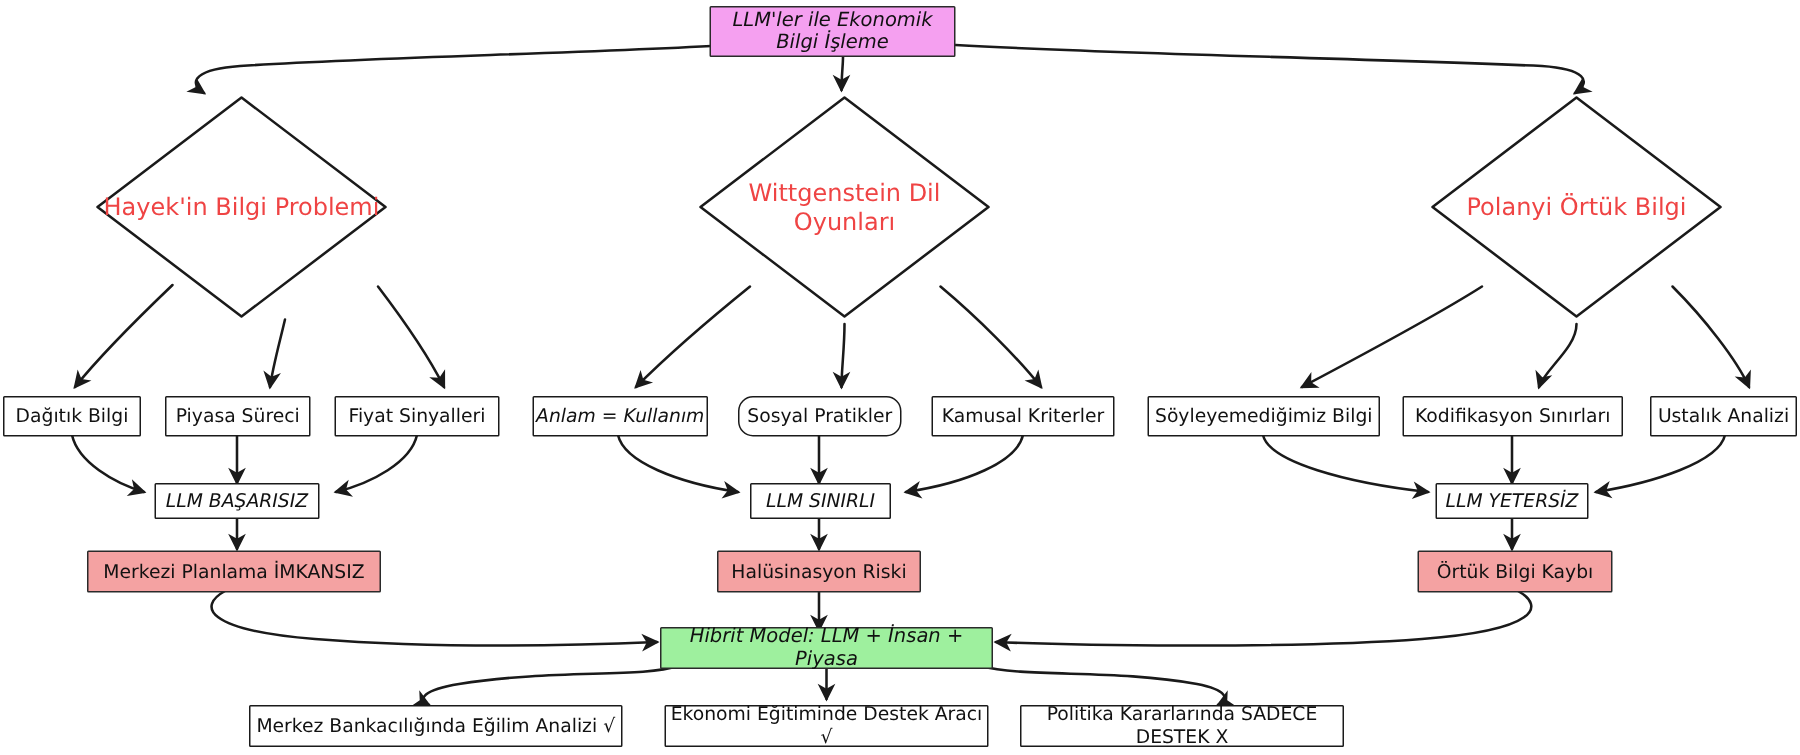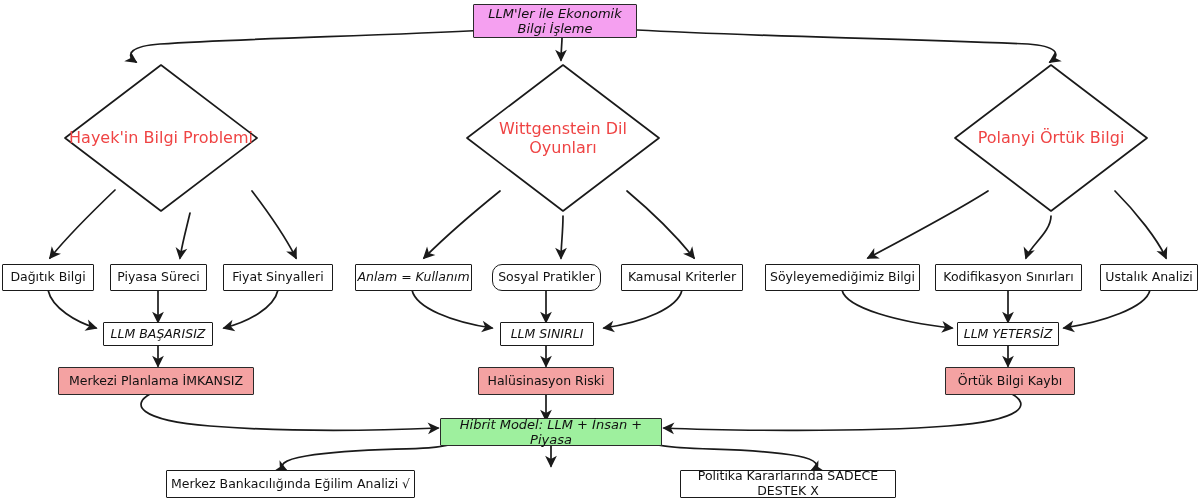--- a/index.html
+++ b/index.html
@@ -151,15 +151,16 @@
   <div class="node rect mid" style="left:500px;top:322px;width:94px;height:24px;">LLM SINIRLI</div>
   <div class="node rect mid" style="left:957px;top:322px;width:102px;height:24px;">LLM YETERSİZ</div>
 
   <div class="node rect bad" style="left:58px;top:367px;width:196px;height:28px;">Merkezi Planlama İMKANSIZ</div>
   <div class="node rect bad" style="left:478px;top:367px;width:136px;height:28px;">Halüsinasyon Riski</div>
   <div class="node rect bad" style="left:945px;top:367px;width:130px;height:28px;">Örtük Bilgi Kaybı</div>
 
   <div class="node rect good" style="left:440px;top:418px;width:222px;height:28px;">Hibrit Model: LLM + İnsan + Piyasa</div>
 
   <div class="node rect outcome" style="left:166px;top:470px;width:249px;height:28px;text-align:right;">Merkez Bankacılığında Eğilim Analizi √</div>
+  <div class="node rect outcome" style="left:443px;top:470px;width:216px;height:28px;">Ekonomi Eğitiminde Destek Aracı √</div>
   <div class="node rect outcome" style="left:680px;top:470px;width:216px;height:28px;">Politika Kararlarında SADECE DESTEK X</div>
 
 </div>
 
 </body></html>

